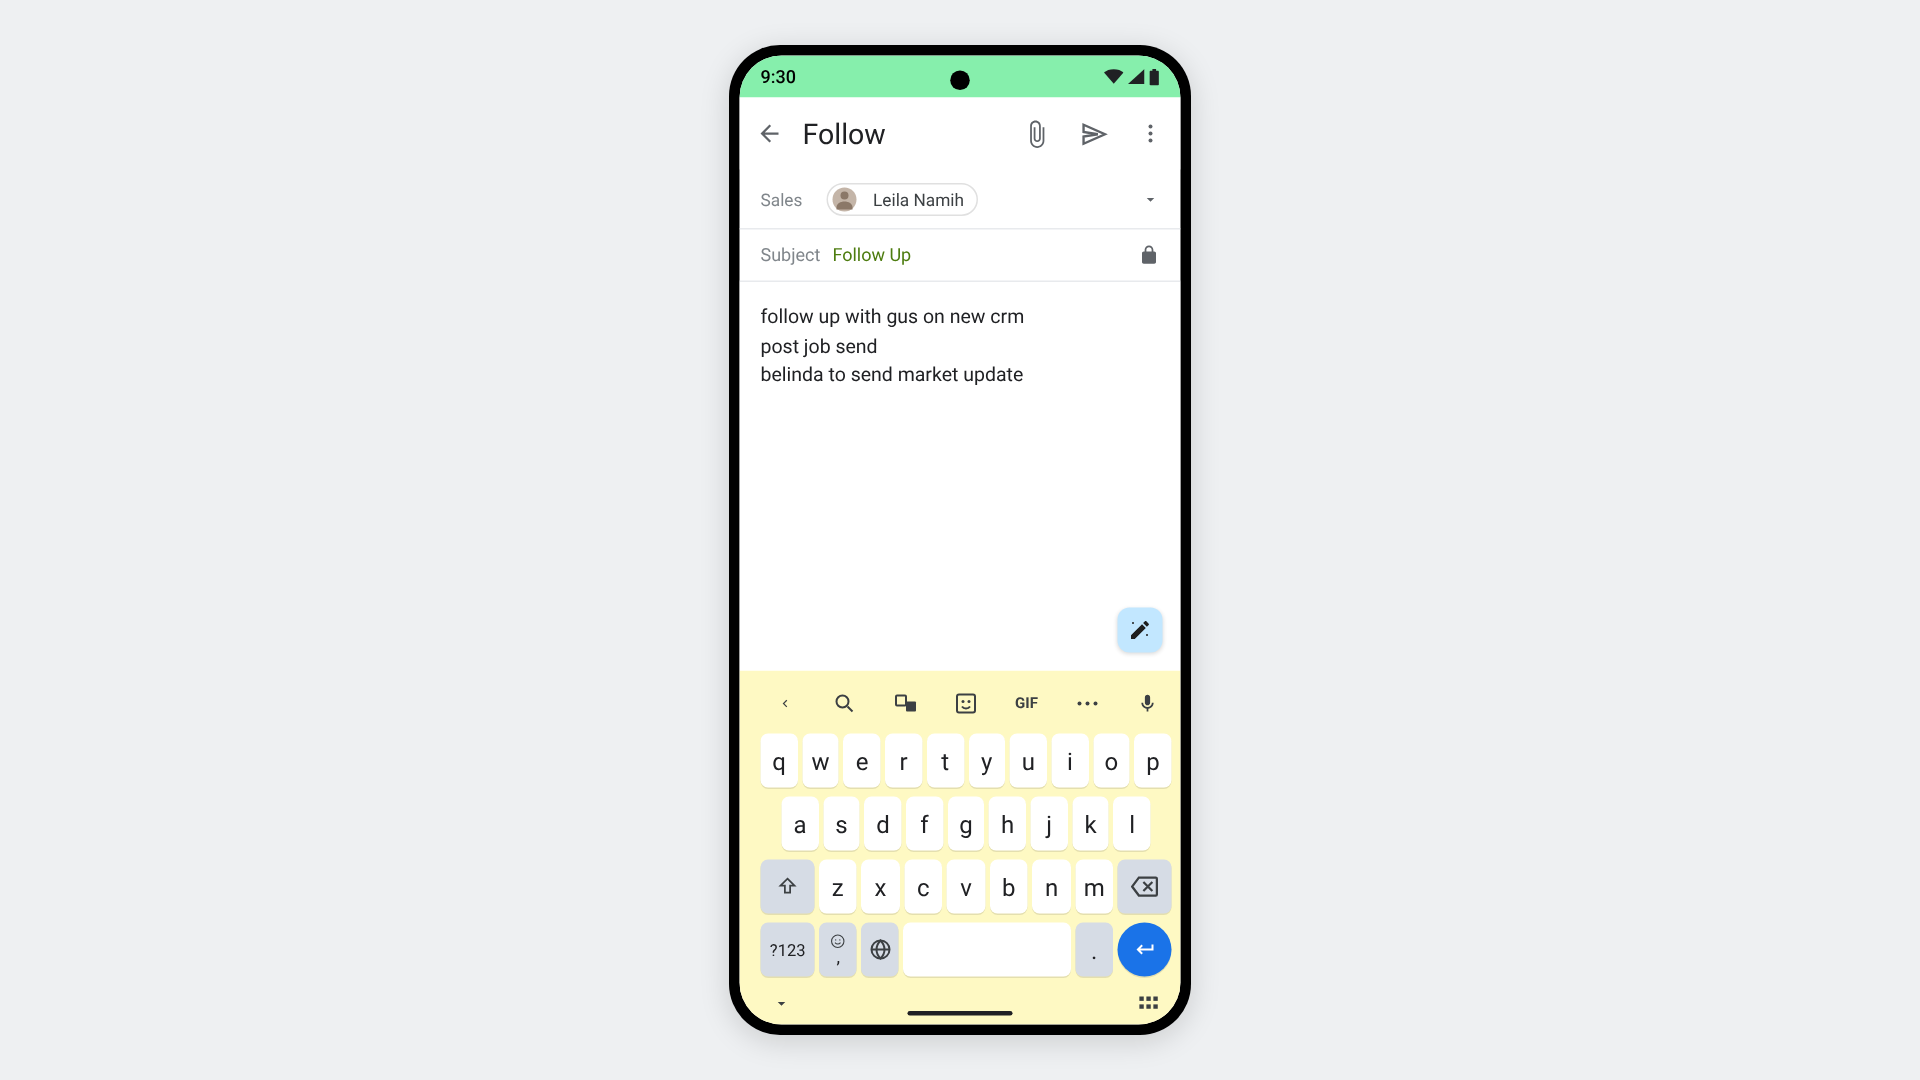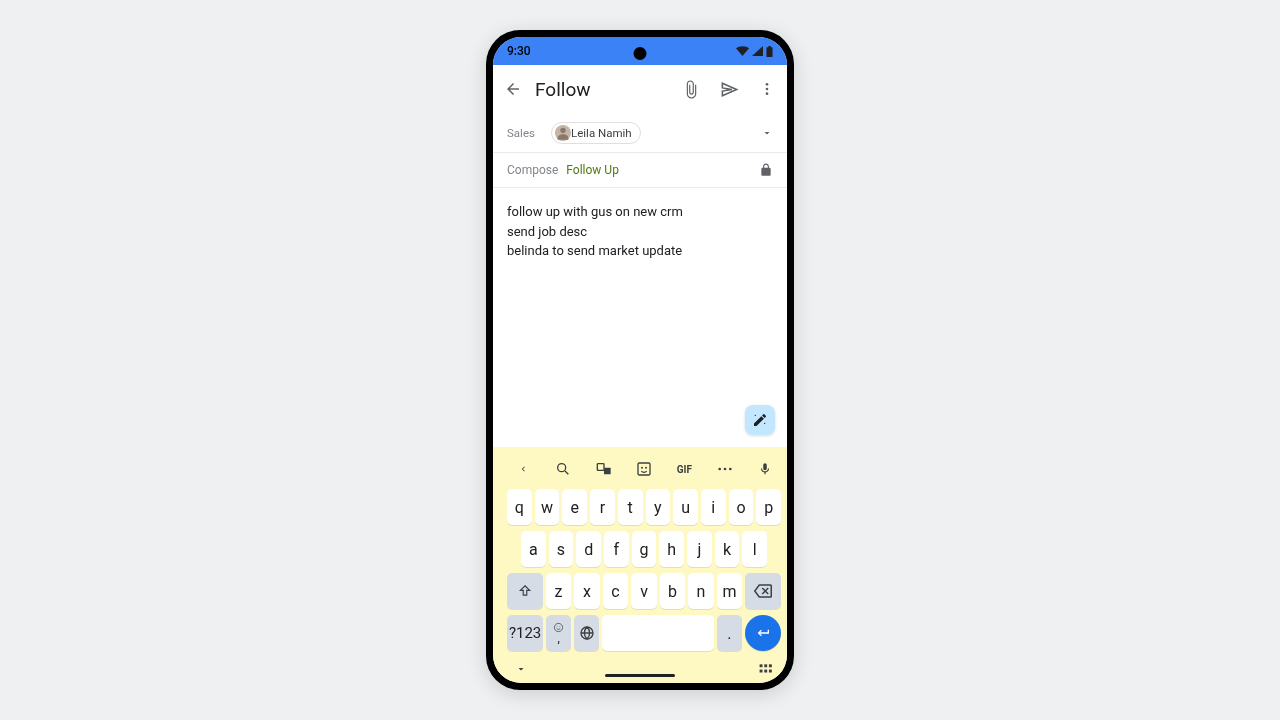--- a/index.html
+++ b/index.html
@@ -1,28 +1,28 @@
 <!DOCTYPE html>
 <html><head>
 <meta charset="utf-8">
 <style>
 * { box-sizing: border-box; margin: 0; padding: 0; font-family: 'Roboto', 'Helvetica Neue', Arial, sans-serif; }
 body { background: #eef0f2; width: 1280px; height: 720px; display: flex; align-items: center; justify-content: center; }
 .phone { width: 308px; height: 660px; background: #000; border-radius: 34px; padding: 7px; box-shadow: 0 4px 20px rgba(0,0,0,0.15); position: relative; }
 .screen { width: 100%; height: 100%; background: #fff; border-radius: 28px; overflow: hidden; display: flex; flex-direction: column; position: relative; }
 .camera { position: absolute; top: 17px; left: 50%; transform: translateX(-50%); width: 13px; height: 13px; background: #000; border-radius: 50%; z-index: 10; }
-.status-bar { height: 28px; display: flex; align-items: center; justify-content: space-between; padding: 0 14px; font-size: 12px; font-weight: 500; background: #3b82f6; }
+.status-bar { height: 28px; display: flex; align-items: center; justify-content: space-between; padding: 0 14px; font-size: 12px; font-weight: 500; background: #86efac; }
 .status-icons { display: flex; gap: 3px; align-items: center; }
 .app-bar { height: 48px; display: flex; align-items: center; padding: 0 10px; background: #fff; }
 .app-title { font-size: 19px; color: #202124; margin-left: 12px; flex: 1; }
 .app-bar-icons { display: flex; gap: 18px; align-items: center; color: #5f6368; }
 .icon-btn { width: 20px; height: 20px; display: flex; align-items: center; justify-content: center; cursor: pointer; }
 .field-row { display: flex; align-items: center; padding: 8px 14px; border-bottom: 1px solid #e8eaed; font-size: 12px; min-height: 40px; }
 .field-label { color: #80868b; width: 44px; font-size: 11.5px; }
-.chip { display: flex; align-items: center; gap: 0; border: 1px solid #e0e0e0; border-radius: 12px; padding: 2px 8px 2px 3px; font-size: 11.5px; color: #3c4043; }
+.chip { display: flex; align-items: center; gap: 11px; border: 1px solid #e0e0e0; border-radius: 12px; padding: 2px 8px 2px 3px; font-size: 11.5px; color: #3c4043; }
 .chip-avatar { width: 16px; height: 16px; border-radius: 50%; display: flex; align-items: center; justify-content: center; font-size: 9px; color: #fff; }
 .expand { margin-left: auto; color: #5f6368; cursor: pointer; }
 .subject-row { display: flex; align-items: center; padding: 10px 14px; border-bottom: 1px solid #e8eaed; font-size: 12px; }
 .subject-label { color: #80868b; margin-right: 8px; font-size: 12px; }
 .subject-val { color: #4d7c0f; font-size: 12px; }
 .lock { margin-left: auto; color: #5f6368; }
 .body-area { flex: 1; padding: 14px; font-size: 13px; color: #202124; line-height: 1.5; position: relative; background: #fff; }
 .fab { position: absolute; right: 12px; bottom: 12px; width: 30px; height: 30px; background: #c2e7ff; border-radius: 8px; display: flex; align-items: center; justify-content: center; cursor: pointer; box-shadow: 0 1px 3px rgba(0,0,0,0.15); }
 .keyboard { background: #fef9c3; padding: 4px 4px 0 12px; }
 .kb-toolbar { display: flex; align-items: center; justify-content: space-between; padding: 6px 6px; }
@@ -101,32 +101,32 @@
       </div>
       <div class="expand">
         <svg width="12" height="12" viewBox="0 0 24 24">
             <path fill="#5f6368" d="M7 10l5 5 5-5z"></path>
           </svg>
       </div>
     </div>
 
 
     <div class="subject-row">
-      <span class="subject-label">Compose</span>
+      <span class="subject-label">Subject</span>
       <span class="subject-val">Follow Up</span>
       <div class="lock">
         <svg width="14" height="14" viewBox="0 0 24 24">
             <path fill="#5f6368" d="M18 8h-1V6c0-2.8-2.2-5-5-5S7 3.2 7 6v2H6c-1.1 0-2 .9-2 2v10c0 1.1.9 2 2 2h12c1.1 0 2-.9 2-2V10c0-1.1-.9-2-2-2zM9 6c0-1.7 1.3-3 3-3s3 1.3 3 3v2H9V6z"></path>
           </svg>
       </div>
     </div>
 
     <div class="body-area">
       <div>follow up with gus on new crm</div>
-      <div>send job desc</div>
+      <div>post job send</div>
       <div>belinda to send market update</div>
       <div class="fab">
         <svg width="16" height="16" viewBox="0 0 24 24">
             <path fill="#1f1f1f" d="M3 17.25V21h3.75L17.8 9.94l-3.75-3.75L3 17.25zM20.7 7.04c.39-.39.39-1.02 0-1.41l-2.34-2.34c-.39-.39-1.02-.39-1.41 0l-1.83 1.83 3.75 3.75 1.83-1.83z"></path>
             <circle cx="5" cy="5" r="1" fill="#1f1f1f"></circle>
             <circle cx="19" cy="17" r="1" fill="#1f1f1f"></circle>
           </svg>
       </div>
     </div>
 
@@ -209,21 +209,21 @@
             <div class="key">n</div>
             <div class="key">m</div>
             <div class="key key-alt key-wide">
               <svg width="18" height="14" viewBox="0 0 24 18">
                 <path fill="none" stroke="#3c4043" stroke-width="2" d="M7 1h15c.5 0 1 .5 1 1v14c0 .5-.5 1-1 1H7l-6-8 6-8z"></path>
                 <path stroke="#3c4043" stroke-width="2" d="M11 5l8 8M19 5l-8 8"></path>
               </svg>
             </div>
           </div>
         <div class="kb-row">
-          <div class="key key-alt" style="font-size:15px;flex:1.3;">?123</div>
+          <div class="key key-alt" style="font-size:11px;flex:1.3;">?123</div>
           <div class="key key-alt" style="flex:0.9;flex-direction:column;line-height:1;">
             <svg width="11" height="11" viewBox="0 0 24 24" style="margin-bottom:-1px;">
                 <circle cx="12" cy="12" r="9" fill="none" stroke="#3c4043" stroke-width="1.6"></circle>
                 <circle cx="9" cy="10" r="1" fill="#3c4043"></circle>
                 <circle cx="15" cy="10" r="1" fill="#3c4043"></circle>
                 <path fill="none" stroke="#3c4043" stroke-width="1.6" d="M8 14c1 1.2 2.5 2 4 2s3-.8 4-2"></path>
               </svg>
             <span style="font-size:12px;">,</span>
           </div>
           <div class="key key-alt" style="flex:0.9;">

